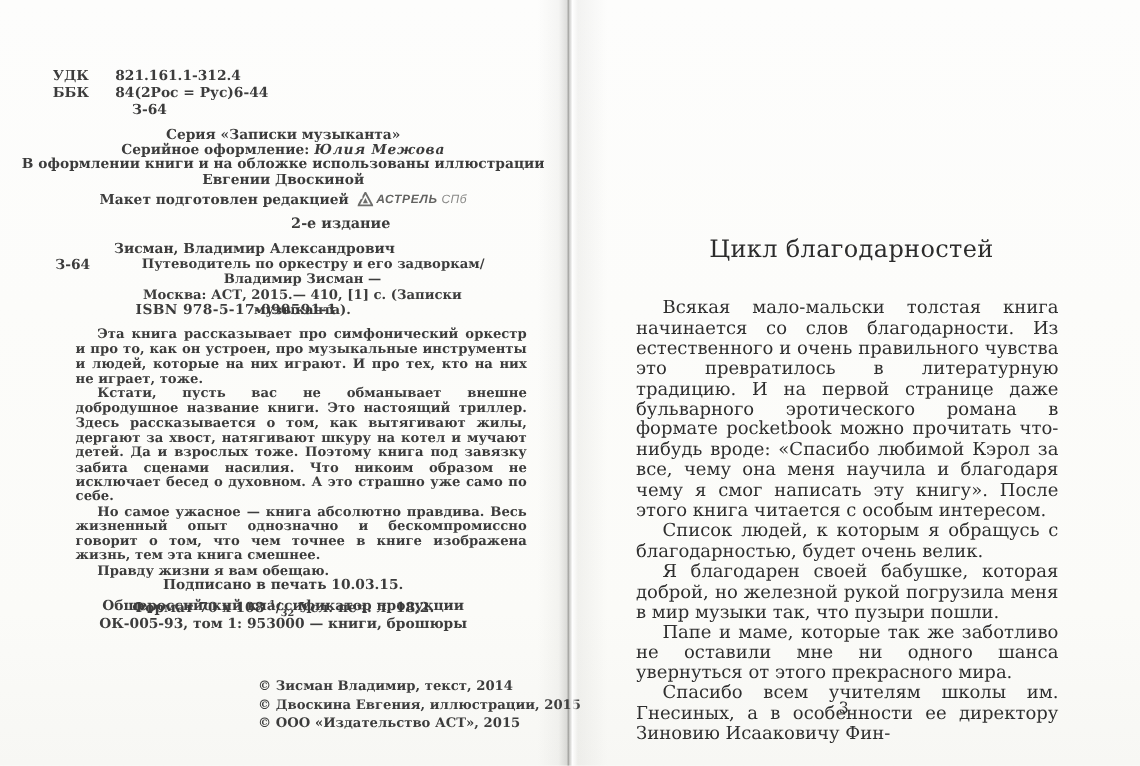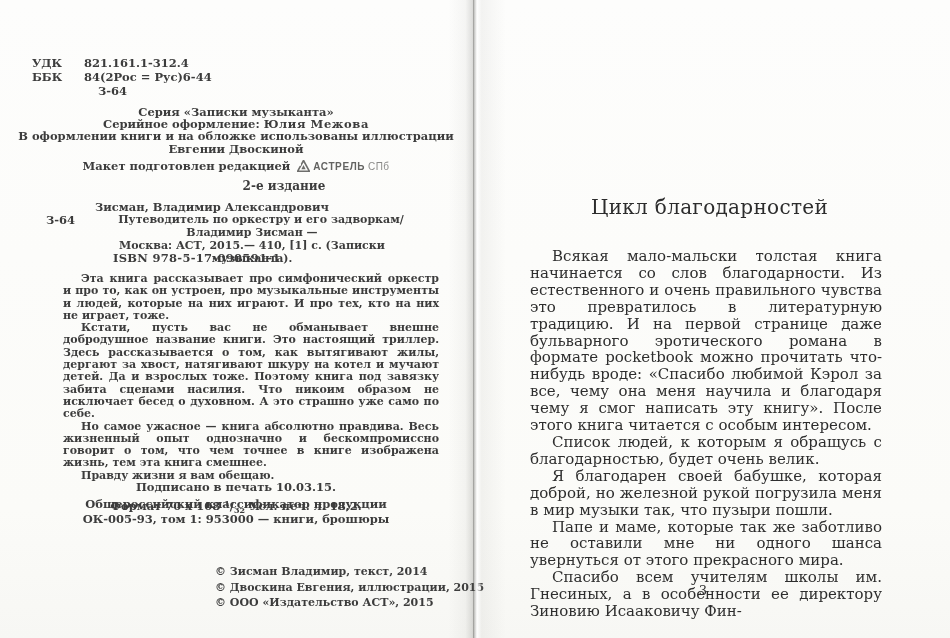--- a/index.html
+++ b/index.html
@@ -20,28 +20,28 @@
       rgba(95,95,90,0.20) 42%,
       rgba(60,60,56,0.30) 45%,
       rgba(255,255,255,0.9) 50%,
       rgba(150,150,145,0.10) 58%,
       rgba(150,150,145,0) 100%);
   }
   .edge-line{position:absolute;top:0;bottom:0;left:473px;width:1px;background:rgba(70,70,65,0.28);}
 
   
   .lp{font-weight:bold;color:#3c3c3c;}
-  .udk-block{top:56px;left:32px;font-size:11.5px;line-height:14px;}
+  .udk-block{top:56px;left:44px;font-size:11.5px;line-height:14px;}
   .udk-row{display:flex;}
   .udk-label{width:52px;}
   .udk-sign{margin-left:14px;}
   .series-block{top:106px;left:0;width:472px;text-align:center;font-size:11.5px;line-height:12.2px;}
-  .design-name{letter-spacing:0.6px;margin-top:44px;}
+  .design-name{font-style:italic;letter-spacing:0.6px;margin-top:44px;}
   .maket-row{top:159px;left:0;width:472px;display:flex;justify-content:center;align-items:center;gap:7px;font-size:11.5px;}
-  .logo{display:inline-flex;align-items:center;gap:3px;font-family:"Liberation Sans", sans-serif;color:#6e6e6c;}
+  .logo{display:inline-flex;align-items:center;gap:3px;font-family:"Liberation Sans", sans-serif;color:#6e6e6c;font-style:italic;}
   .logo-name{font-weight:bold;font-size:10px;letter-spacing:0.6px;color:#636361;}
   .logo-city{font-weight:normal;font-size:10px;letter-spacing:0.4px;color:#8a8a88;}
   .edition{top:179px;left:0;width:568px;text-align:center;font-size:12px;}
   .author-heading{top:200px;left:95px;font-size:11.5px;}
   .margin-sign{top:213px;left:46px;font-size:11.5px;}
   .bib{top:213px;left:77px;width:350px;font-size:11px;line-height:13px;white-space:pre-line;text-indent:18px;text-align:center;}
   .isbn{top:251px;left:113px;font-size:11.5px;letter-spacing:0.3px;}
   .annotation{top:273px;left:63px;width:376px;font-size:11px;line-height:12.3px;text-align:justify;}
   .annotation p{margin:0;text-indent:18px;}
   .print-block{top:447px;left:0;width:472px;text-align:center;font-size:11.5px;line-height:16px;margin-top:32px;}

